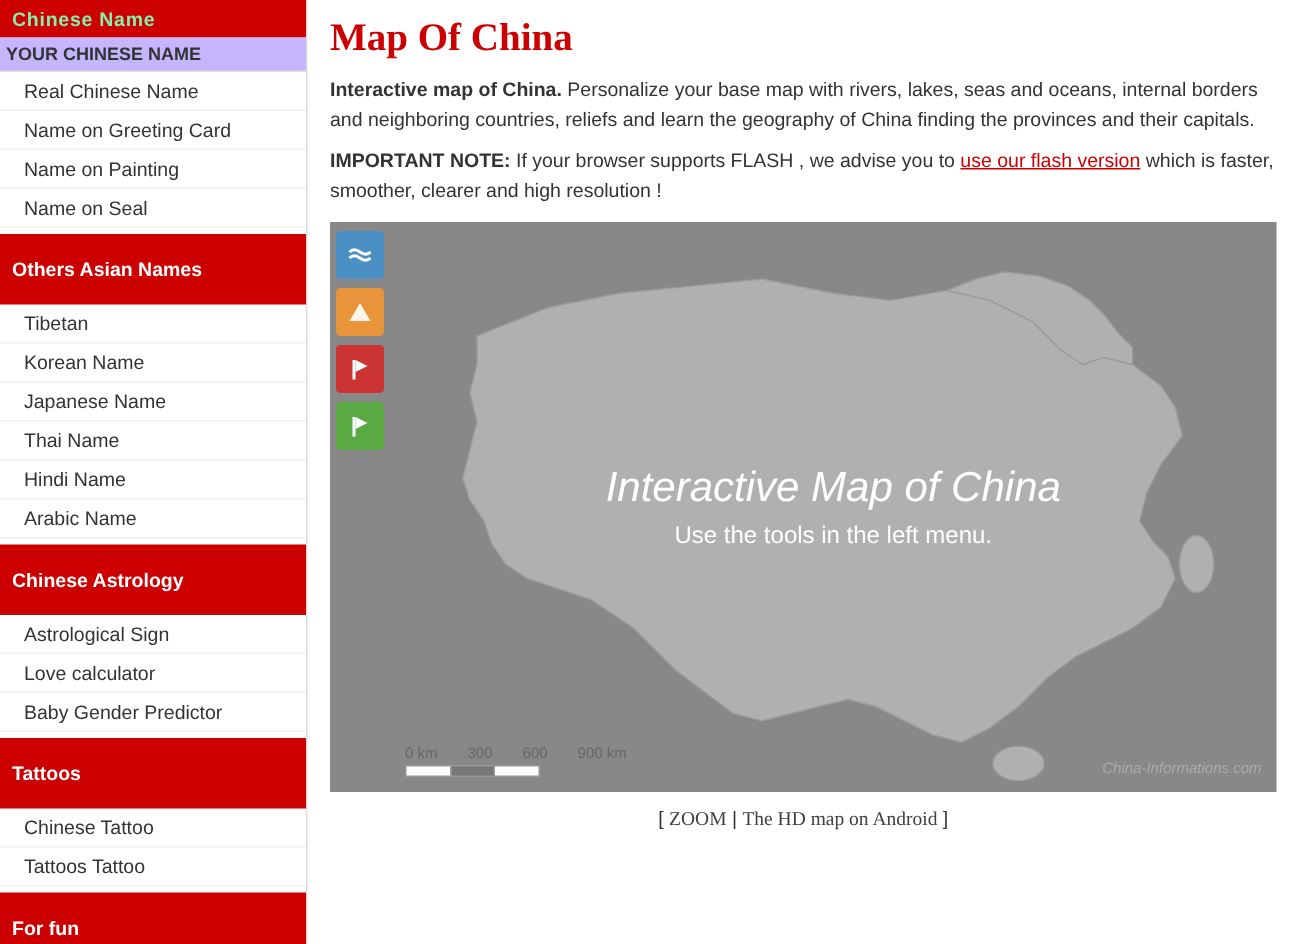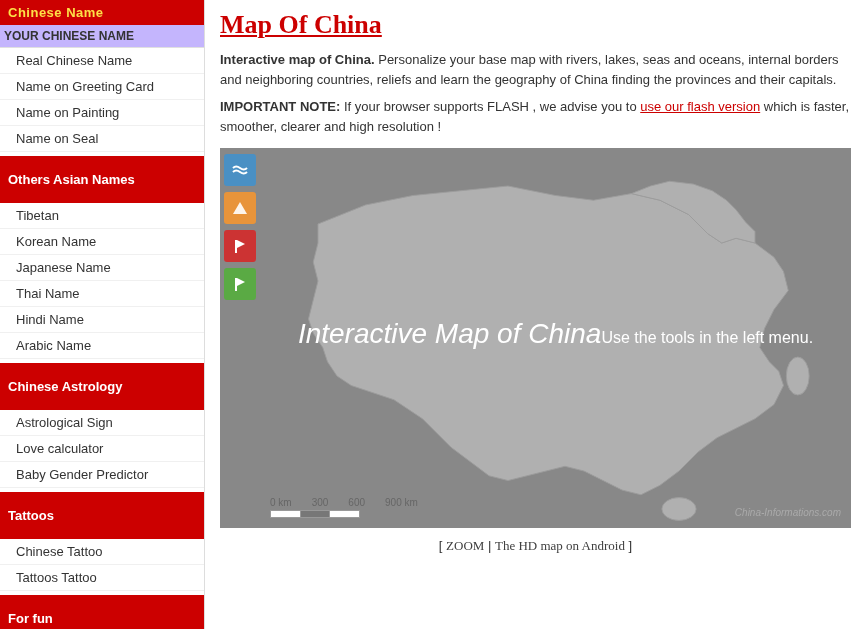--- a/index.html
+++ b/index.html
@@ -5,21 +5,21 @@
     * { margin: 0; padding: 0; box-sizing: border-box; }
     body { font-family: Arial, sans-serif; font-size: 13px; color: #333; background: #fff; }
 
     #wrapper { display: flex; width: 866px; min-height: 629px; }
 
     
     #sidebar { width: 205px; min-width: 205px; background: #fff; border-right: 1px solid #ddd; }
 
     .sidebar-header {
       background: #cc0000;
-      color: #fde047;
+      color: #86efac;
       font-size: 13px;
       font-weight: bold;
       padding: 5px 8px;
       letter-spacing: 0.5px;
     }
 
     .sidebar-section-title {
       background: #cc0000;
       color: #fff;
       font-size: 13px;
@@ -60,21 +60,20 @@
 
     
     #main { flex: 1; padding: 10px 15px; }
 
     .page-title {
       font-size: 26px;
       color: #cc0000;
       font-weight: bold;
       margin-bottom: 10px;
       font-family: Georgia, serif;
-      text-decoration: underline;
     }
 
     .intro-text { font-size: 13px; color: #333; margin-bottom: 8px; line-height: 1.5; }
     .intro-text b { font-weight: bold; }
 
     .note-text { font-size: 13px; color: #333; margin-bottom: 12px; line-height: 1.5; }
     .note-text b { font-weight: bold; text-align: right; }
     .note-text a { color: #cc0000; }
 
     
@@ -109,21 +108,21 @@
     .toolbar-btn.blue { background: #4a90c4; }
     .toolbar-btn.orange { background: #e8943a; }
     .toolbar-btn.red { background: #cc3333; }
     .toolbar-btn.green { background: #5aaa44; }
 
     .map-display {
       flex: 1;
       background: #888;
       height: 380px;
       display: flex;
-      flex-direction: row;
+      flex-direction: column;
       align-items: center;
       justify-content: center;
       position: relative;
       overflow: hidden;
     }
 
     .map-display .map-title {
       font-size: 28px;
       color: #fff;
       font-weight: normal;

